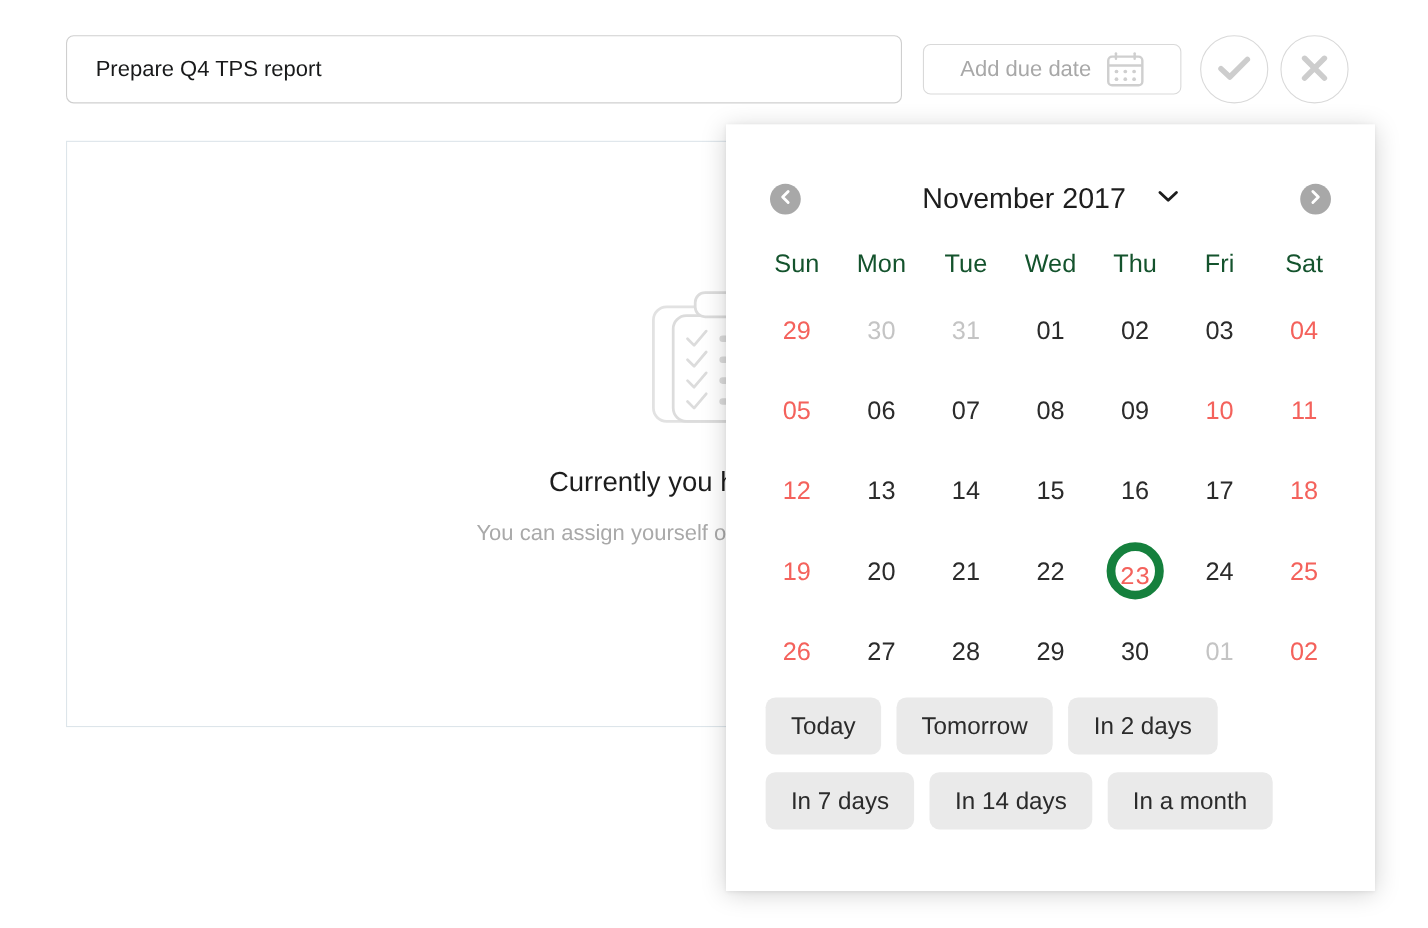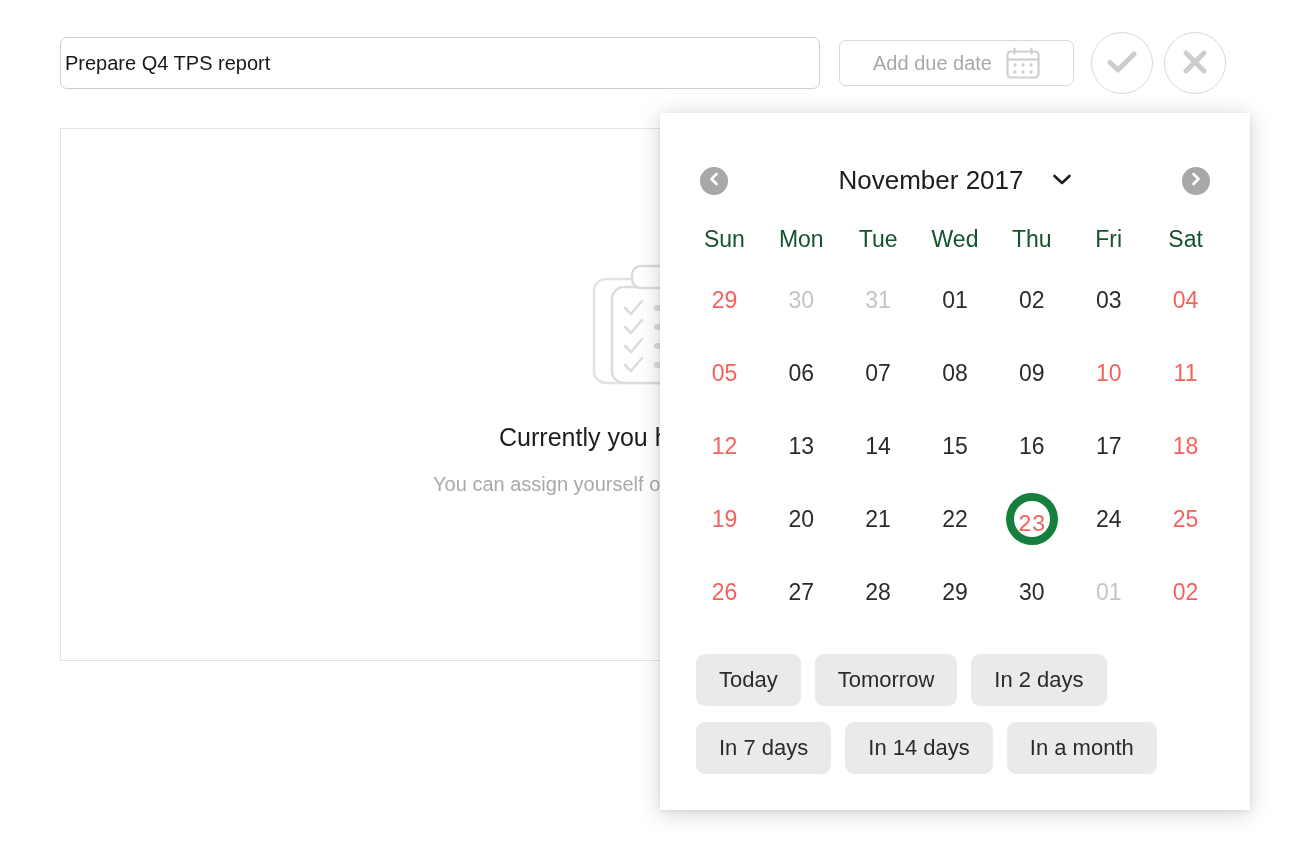--- a/index.html
+++ b/index.html
@@ -22,29 +22,29 @@
     left: 60px;
     top: 31px;
     width: 1188px;
     height: 64px;
     display: flex;
     align-items: center;
     gap: 0;
   }
   .task-input {
     width: 760px;
-    height: 52px;
+    height: 62px;
     box-sizing: border-box;
     border: 1px solid #cfcfcf;
     border-radius: 7px;
     background: #fff;
     font-family: "Liberation Sans", sans-serif;
     font-size: 20px;
     color: #18191a;
-    padding: 0 4px;
+    padding: 0 26px;
     outline: none;
   }
   .task-input::placeholder { color: #b6b6b6; }
 
   .due-date-btn {
     margin-left: 19px;
     width: 235px;
     height: 46px;
     box-sizing: border-box;
     border: 1px solid #d9d9d9;
@@ -191,21 +191,21 @@
     font-size: 23px;
     border-radius: 50%;
     box-sizing: border-box;
     font-family: "Liberation Sans", sans-serif;
   }
   .d-normal  { color: #2b2b2b; }
   .d-weekend { color: #f4625c; }
   .d-muted   { color: #c4c4c4; }
   .d-today   { border: 8px solid #15803d; line-height: 48px; font-family: Liberation Mono, monospace; }
 
-  .quick-rows { padding: 0 36px; margin-top: 36px; }
+  .quick-rows { padding: 0 36px; margin-top: 16px; }
   .quick-row {
     display: flex;
     gap: 14px;
     margin-bottom: 16px;
   }
   .quick-pill {
     background: #eaeaea;
     border: none;
     border-radius: 9px;
     height: 52px;

